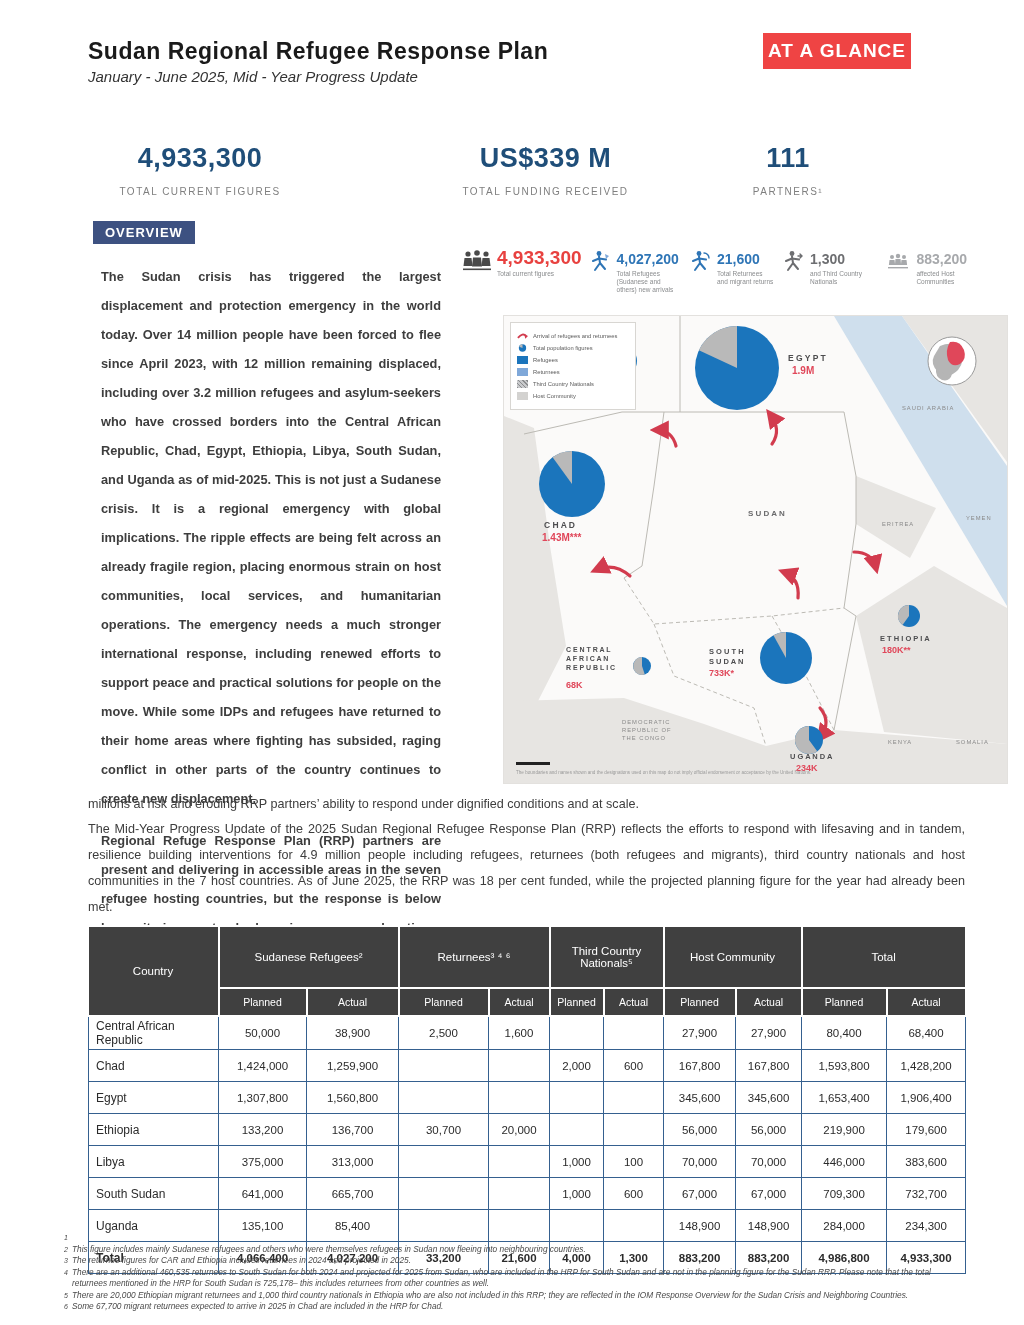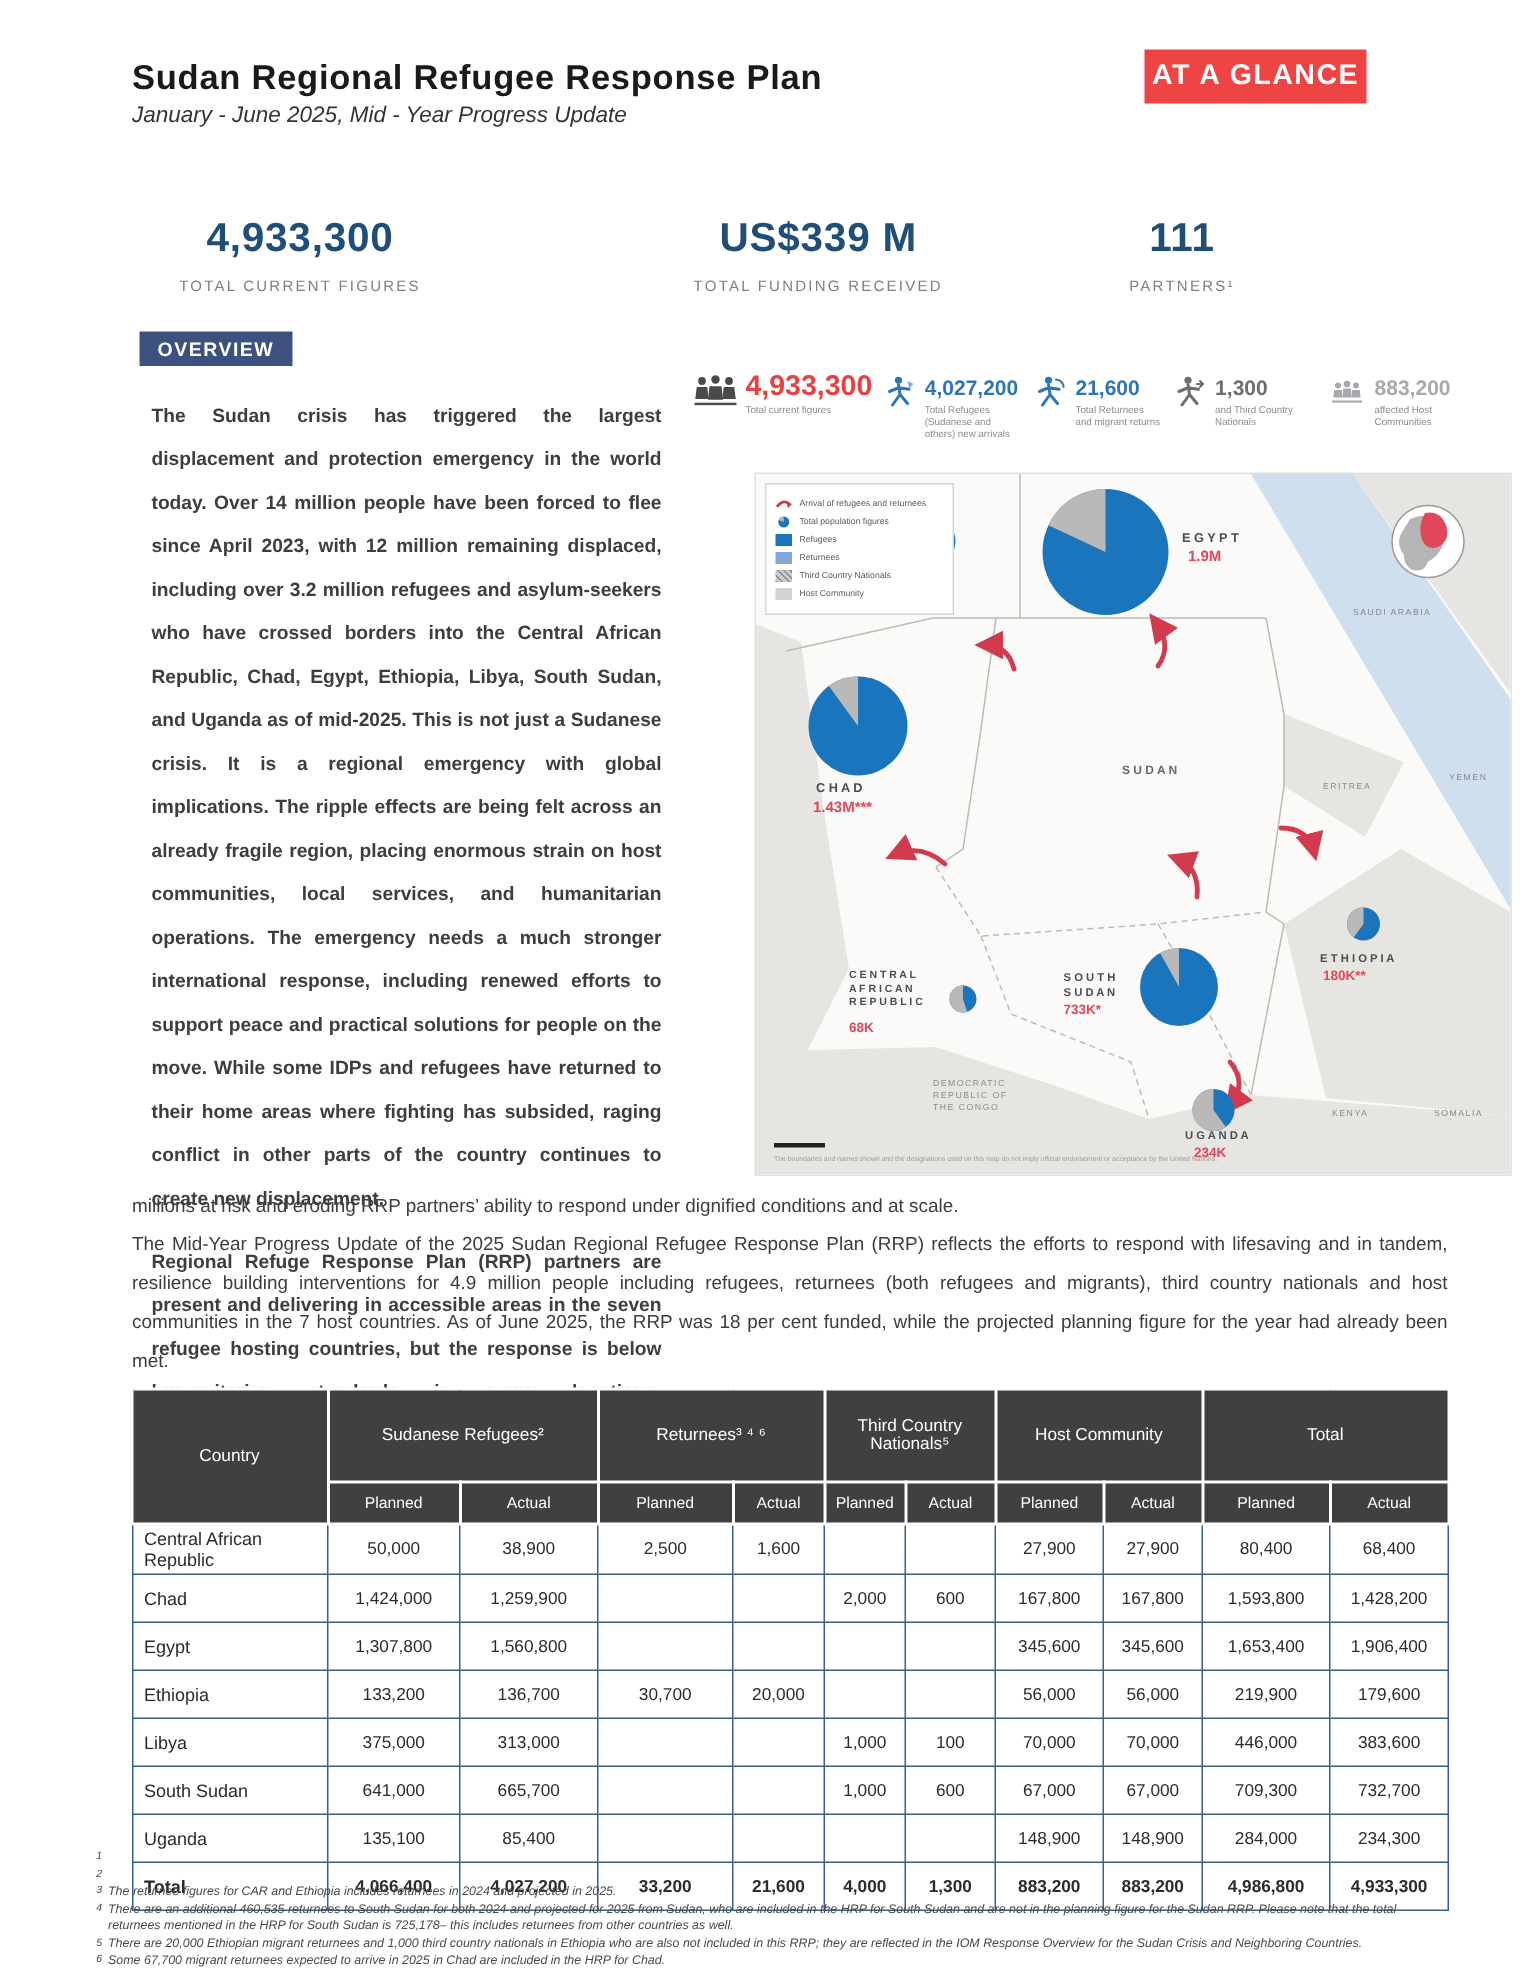--- a/index.html
+++ b/index.html
@@ -459,20 +459,21 @@
       </tr>
     </tbody>
   </table>
 
   <div class="fnotes">
     <div class="fnote">
         <span class="fn-n">1</span>
       </div>
     <div class="fnote">
         <span class="fn-n">2</span>
+        <span>This figure includes mainly Sudanese refugees and others who were themselves refugees in Sudan now fleeing into neighbouring countries.</span>
       </div>
     <div class="fnote">
         <span class="fn-n">3</span>
         <span>The returnee figures for CAR and Ethiopia includes returnees in 2024 and projected in 2025.</span>
       </div>
     <div class="fnote">
         <span class="fn-n">4</span>
         <span>There are an additional 460,535 returnees to South Sudan for both 2024 and projected for 2025 from Sudan, who are included in the HRP for South Sudan and are not in the planning figure for the  Sudan RRP. Please note that the total returnees mentioned in the HRP for South Sudan is 725,178– this includes returnees from  other countries as well.</span>
       </div>
     <div class="fnote">

